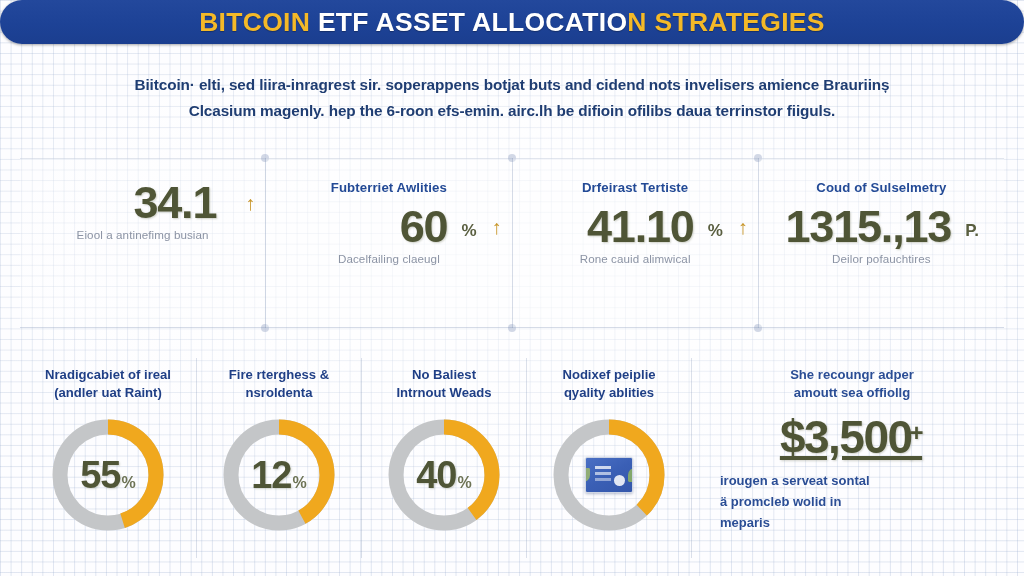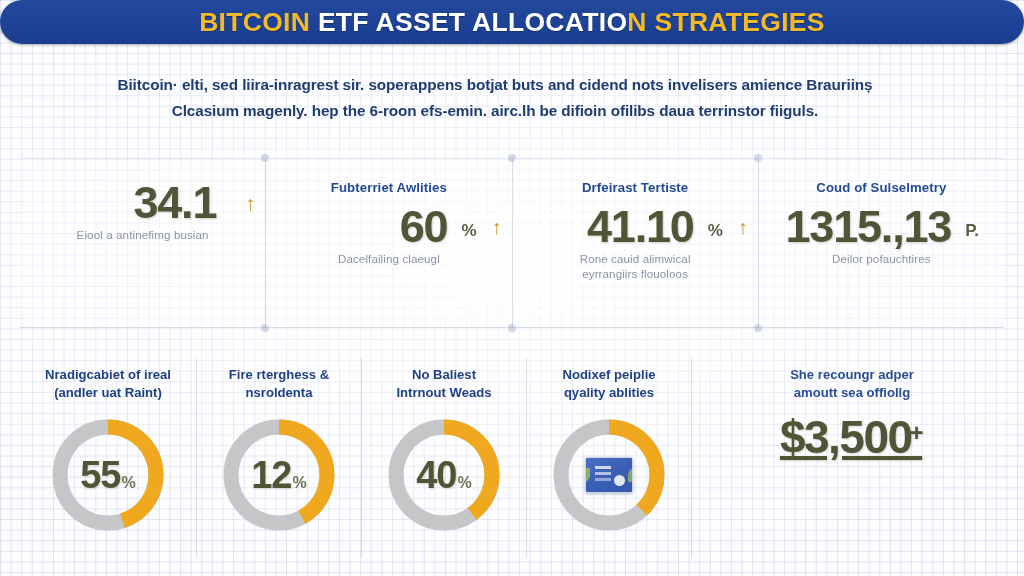--- a/index.html
+++ b/index.html
@@ -54,21 +54,21 @@
     letter-spacing: 0.3px;
     white-space: nowrap;
     text-shadow: 0 1px 1px rgba(0,0,0,0.28);
   }
   .t-gold { color: #f4b928; }
   .t-white { color: #ffffff; }
 
   
   #intro {
     position: absolute;
-    left: 29px;
+    left: 46px;
     top: 72px;
     width: 932px;
     text-align: center;
     color: #1f3d72;
     font-size: 15.3px;
     font-weight: bold;
     line-height: 26px;
     letter-spacing: -0.1px;
     text-shadow: 0 0 1px rgba(255,255,255,0.9);
     z-index: 4;
@@ -352,21 +352,20 @@
 
     <div class="stat-card">
       <div class="stat-head">Drfeirast Tertiste</div>
       <div class="stat-valrow">
         <span class="stat-num">41.10</span>
         <span class="stat-suffix">%</span>
         <span class="stat-arrow">↑</span>
       </div>
       <div class="stat-sub">
         <span class="ln">Rone cauid alimwical</span>
-        <span class="ln">eyrrangiirs flouoloos</span>
       </div>
     </div>
 
     <div class="stat-card">
       <div class="stat-head">Coud of Sulselmetry</div>
       <div class="stat-valrow">
         <span class="stat-num">1315.,13</span>
         <span class="stat-suffix">P.</span>
         <span class="stat-arrow"></span>
       </div>
@@ -451,17 +450,22 @@
     </div>
 
     <div id="highlight">
       <div class="hl-top">
         <span class="ln">She recoungr adper</span>
         <span class="ln">amoutt sea offiollg</span>
       </div>
       <div class="hl-amount">
         <span>$3,500</span><span class="hl-plus">+</span>
       </div>
+      <div class="hl-note">
+        <span class="ln">irougen a serveat sontal</span>
+        <span class="ln">ä promcleb wolid in</span>
+        <span class="ln">meparis</span>
+      </div>
     </div>
 
   </div>
 
 </div>
 
 </body></html>

